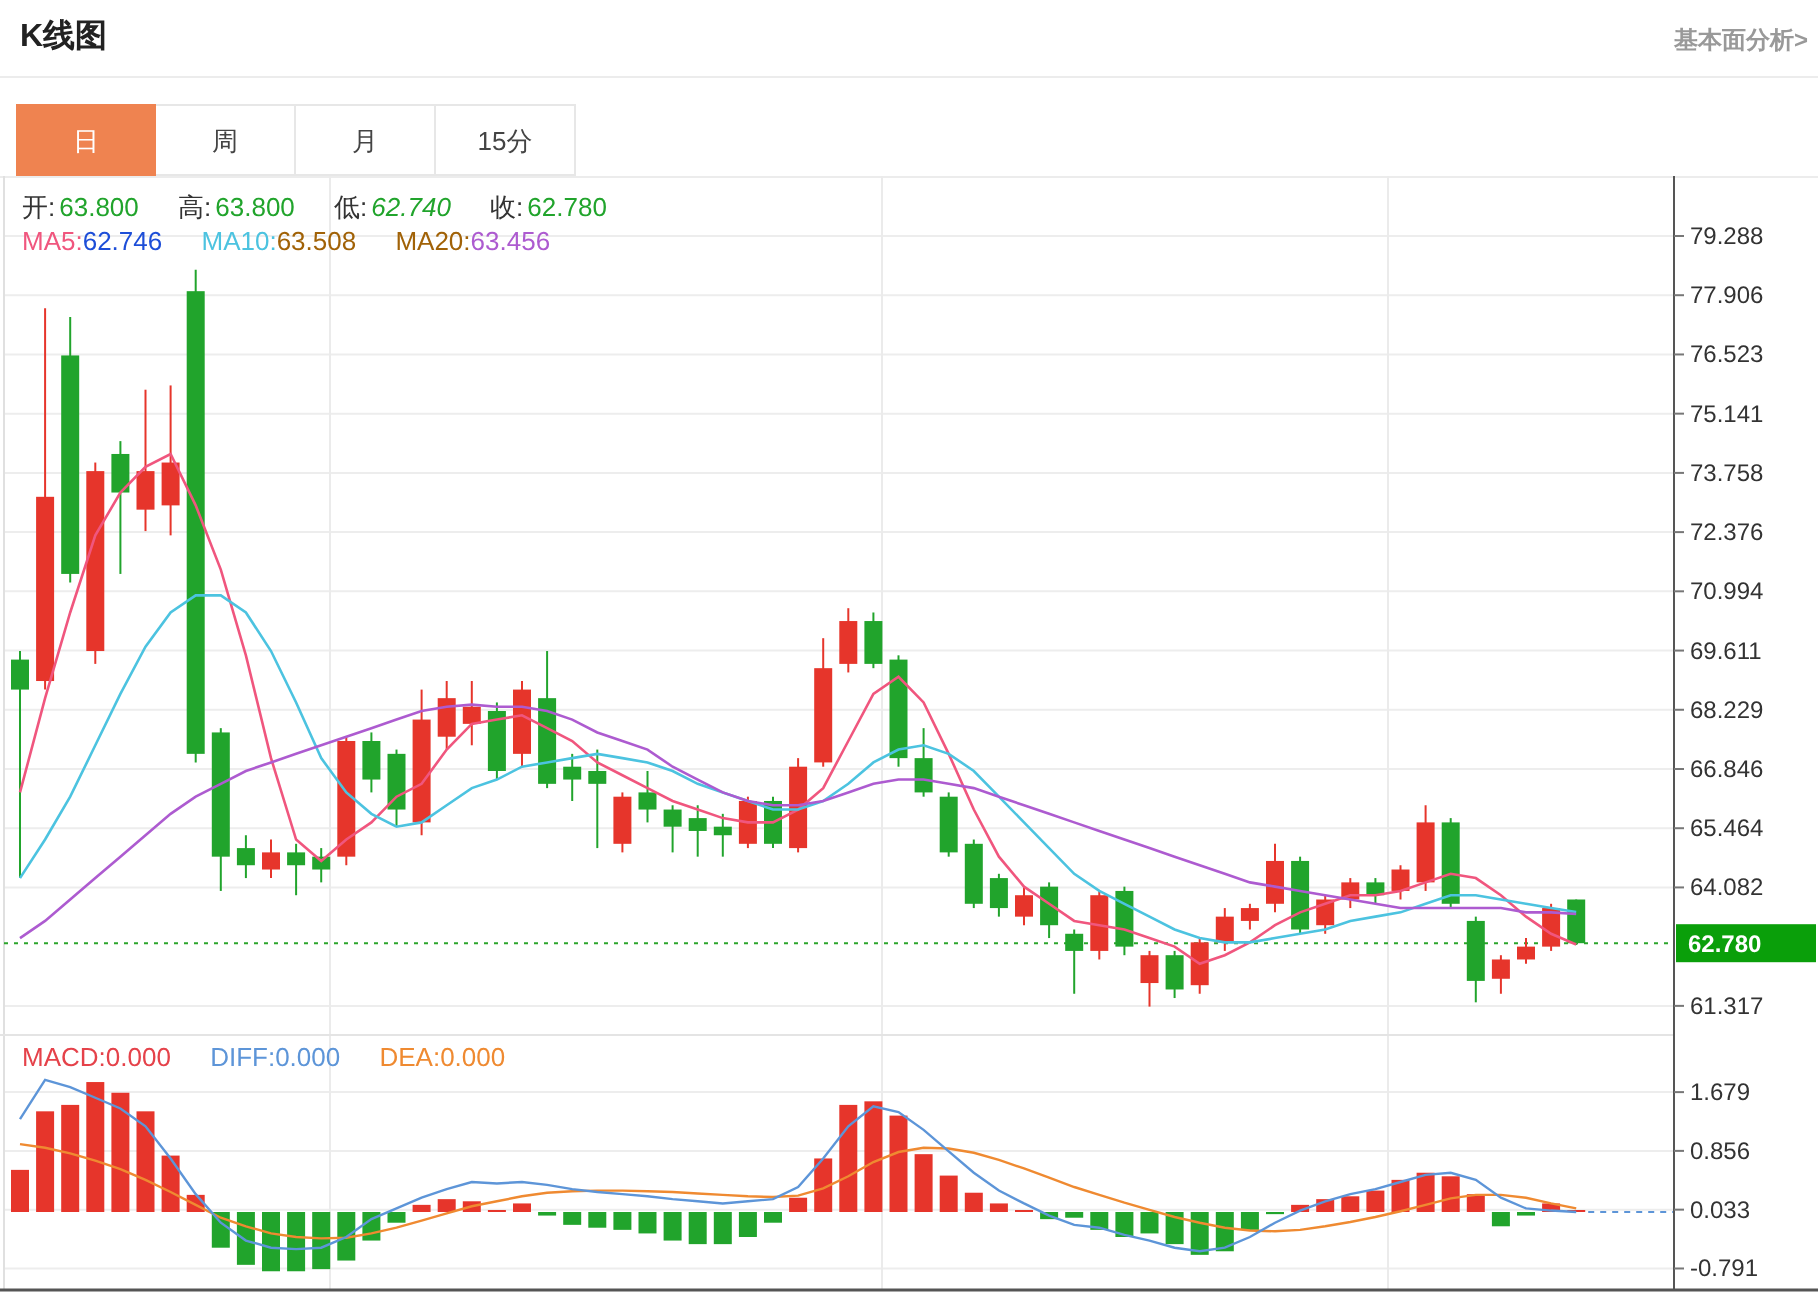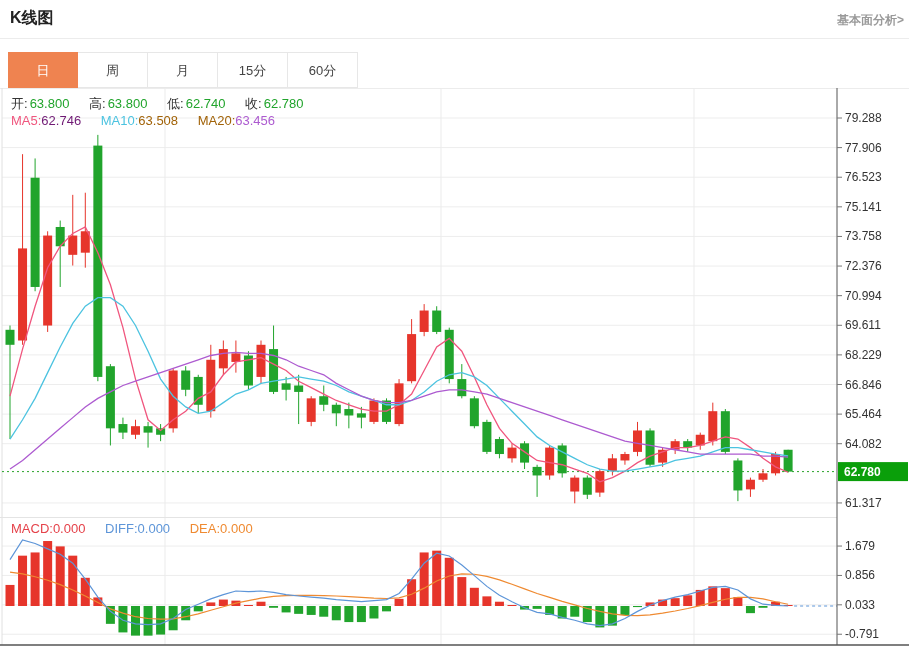--- a/index.html
+++ b/index.html
@@ -30,21 +30,20 @@
 <div class="wrap">
   <div class="title">K线图</div>
   <a class="fund-link">基本面分析&gt;</a>
   <div class="hdr-divider"></div>
 
   <div class="tabs" id="tab-strip">
       <div class="tab active">日</div>
       <div class="tab">周</div>
       <div class="tab">月</div>
       <div class="tab">15分</div>
-      <div class="tab">60分</div>
     </div>
 
   <div class="chart-top-border"></div>
   <svg id="chart" width="909" height="560">
       <g>
         <line x1="2" y1="30" x2="837" y2="30" stroke="#ededed"></line>
         <line x1="2" y1="59.6024399999998" x2="837" y2="59.6024399999998" stroke="#ededed"></line>
         <line x1="2" y1="89.22630000000001" x2="837" y2="89.22630000000001" stroke="#ededed"></line>
         <line x1="2" y1="118.82873999999983" x2="837" y2="118.82873999999983" stroke="#ededed"></line>
         <line x1="2" y1="148.45260000000002" x2="837" y2="148.45260000000002" stroke="#ededed"></line>
@@ -430,26 +429,26 @@
         <line x1="837" y1="546.2387" x2="842" y2="546.2387" stroke="#777"></line>
         <text x="845" y="550.2387" font-size="12" fill="#333">-0.791</text>
       </g>
       <rect x="838" y="374.10135999999994" width="70" height="19" fill="#0a9f0a"></rect>
       <text x="844" y="388.10135999999994" font-size="12" font-weight="bold" fill="#fff">62.780</text>
     </svg>
 
   <div class="row ohlc">
     <span class="grp"><span class="lbl cl">开:</span><span style="color: rgb(33, 164, 44);">63.800</span></span>
     <span class="grp"><span class="lbl cl">高:</span><span style="color: rgb(33, 164, 44);">63.800</span></span>
-    <span class="grp"><span class="lbl cl">低:</span><span style="color: rgb(33, 164, 44);">62.740</span></span>
+    <span class="grp"><span class="lbl cl">低:</span><span style="color: rgb(33, 164, 44); font-style: italic;">62.740</span></span>
     <span class="grp"><span class="lbl cl">收:</span><span style="color: rgb(33, 164, 44);">62.780</span></span>
   </div>
 
   <div class="row ma">
-    <span class="grp"><span class="cl" style="color: rgb(240, 86, 126);">MA5:</span><span style="color: #701a75;">62.746</span></span>
+    <span class="grp"><span class="cl" style="color: rgb(240, 86, 126);">MA5:</span><span style="color: #1d4ed8;">62.746</span></span>
     <span class="grp"><span class="cl" style="color: rgb(76, 195, 224);">MA10:</span><span style="color: #a16207;">63.508</span></span>
     <span class="grp"><span class="cl" style="color: #a16207;">MA20:</span><span style="color: rgb(173, 91, 208);">63.456</span></span>
   </div>
 
   <div class="row macd-row">
     <span class="grp"><span class="cl" style="color: rgb(229, 66, 74);">MACD:</span><span style="color: rgb(229, 66, 74);">0.000</span></span>
     <span class="grp"><span class="cl" style="color: rgb(93, 149, 216);">DIFF:</span><span style="color: rgb(93, 149, 216);">0.000</span></span>
     <span class="grp"><span class="cl" style="color: rgb(239, 138, 49);">DEA:</span><span style="color: rgb(239, 138, 49);">0.000</span></span>
   </div>
 </div>

